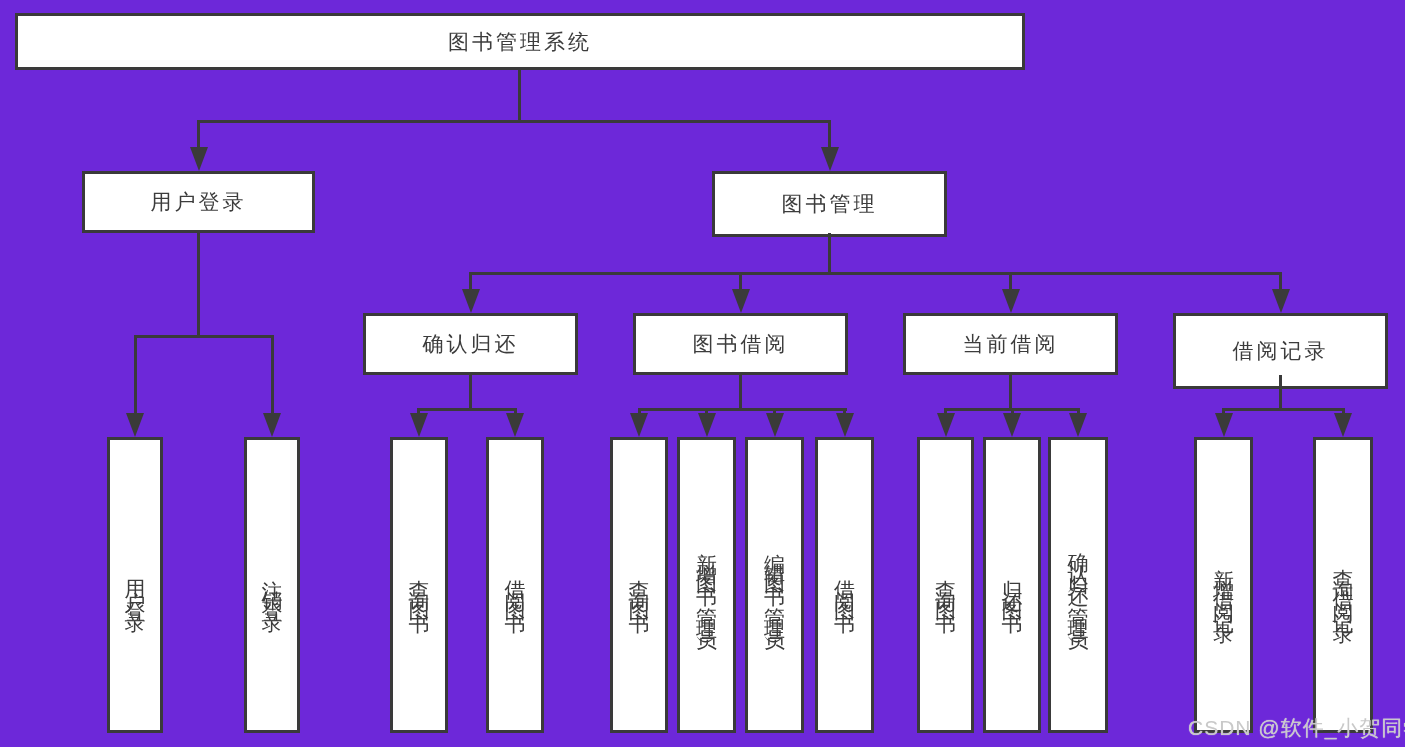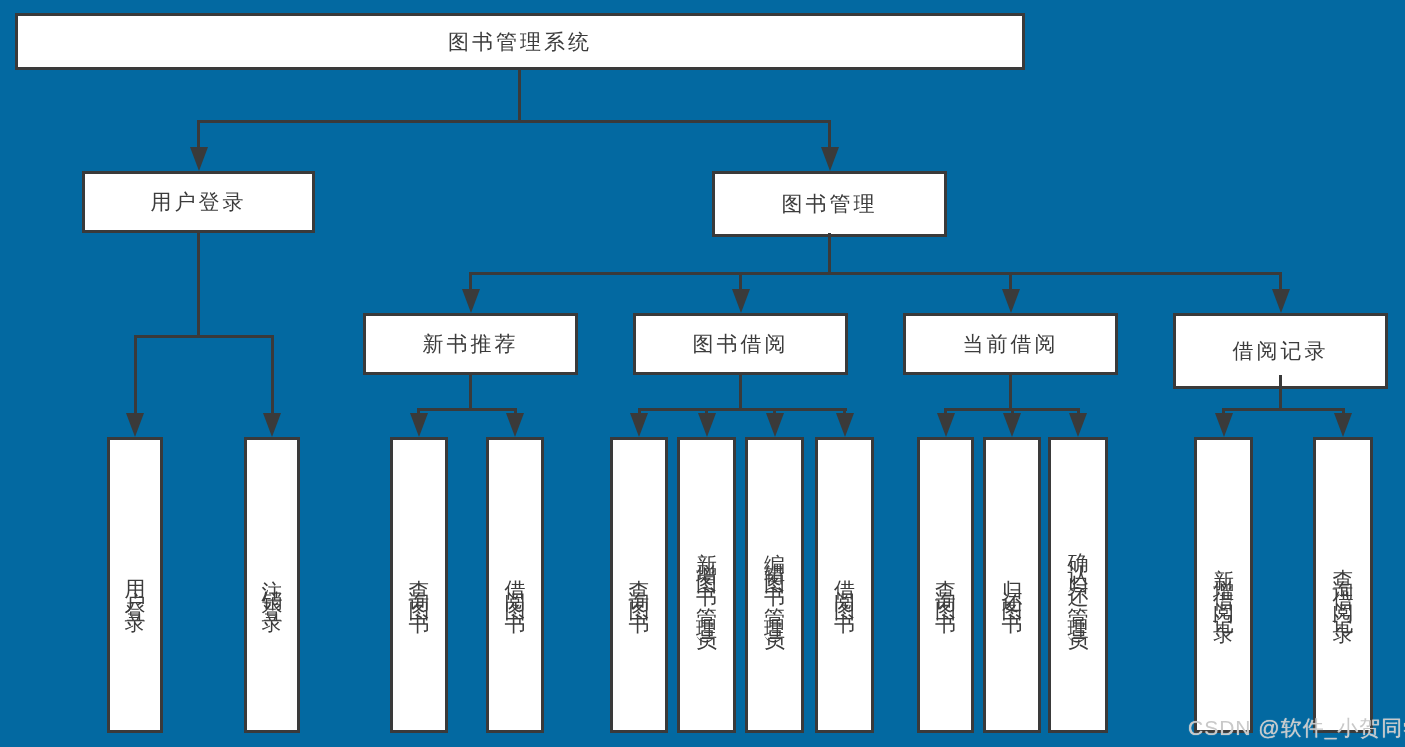--- a/index.html
+++ b/index.html
@@ -1,19 +1,19 @@
 <!DOCTYPE html>
 <html><head>
 <meta charset="utf-8">
 <style>
   html,body{margin:0;padding:0;background:#ffffff;}
   #canvas{
     position:relative;
     width:1405px;height:747px;
-    background:#0369a1;
+    background:#6d28d9;
     font-family:"Liberation Sans", sans-serif;
     overflow:hidden;
   }
   .node{
     position:absolute;
     box-sizing:border-box;
     border:3px solid #3a3a3a;
     background:#ffffff;
     display:flex;
     align-items:center;
@@ -76,21 +76,21 @@
   <div class="hl" style="left:469px;top:272px;width:813px"></div>
   <div class="vl" style="left:469px;top:272px;height:17px"></div>
   <div class="arw" style="left:462px;top:289px"></div>
   <div class="vl" style="left:739px;top:272px;height:17px"></div>
   <div class="arw" style="left:732px;top:289px"></div>
   <div class="vl" style="left:1009px;top:272px;height:17px"></div>
   <div class="arw" style="left:1002px;top:289px"></div>
   <div class="vl" style="left:1279px;top:272px;height:17px"></div>
   <div class="arw" style="left:1272px;top:289px"></div>
 
-  <div class="node" style="left:363px;top:313px;width:215px;height:62px">新书推荐</div>
+  <div class="node" style="left:363px;top:313px;width:215px;height:62px">确认归还</div>
   <div class="node" style="left:633px;top:313px;width:215px;height:62px">图书借阅</div>
   <div class="node" style="left:903px;top:313px;width:215px;height:62px">当前借阅</div>
   <div class="node" style="left:1173px;top:313px;width:215px;height:76px">借阅记录</div>
 
   <div class="vl" style="left:469px;top:375px;height:33px"></div>
   <div class="hl" style="left:417px;top:408px;width:100px"></div>
   <div class="vl" style="left:417px;top:408px;height:6px"></div>
   <div class="arw" style="left:410px;top:413px"></div>
   <div class="vl" style="left:514px;top:408px;height:6px"></div>
   <div class="arw" style="left:506px;top:413px"></div>

